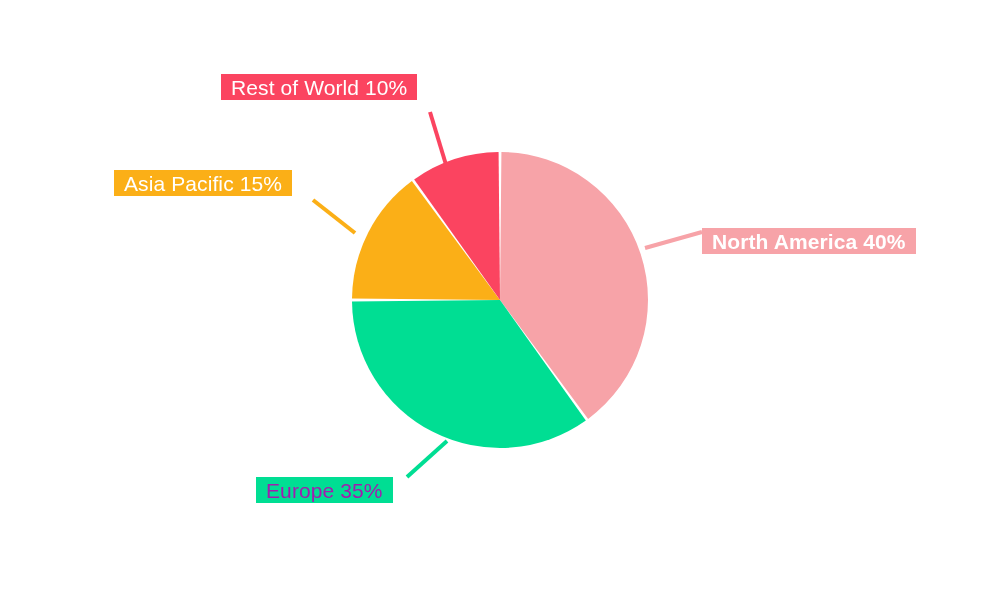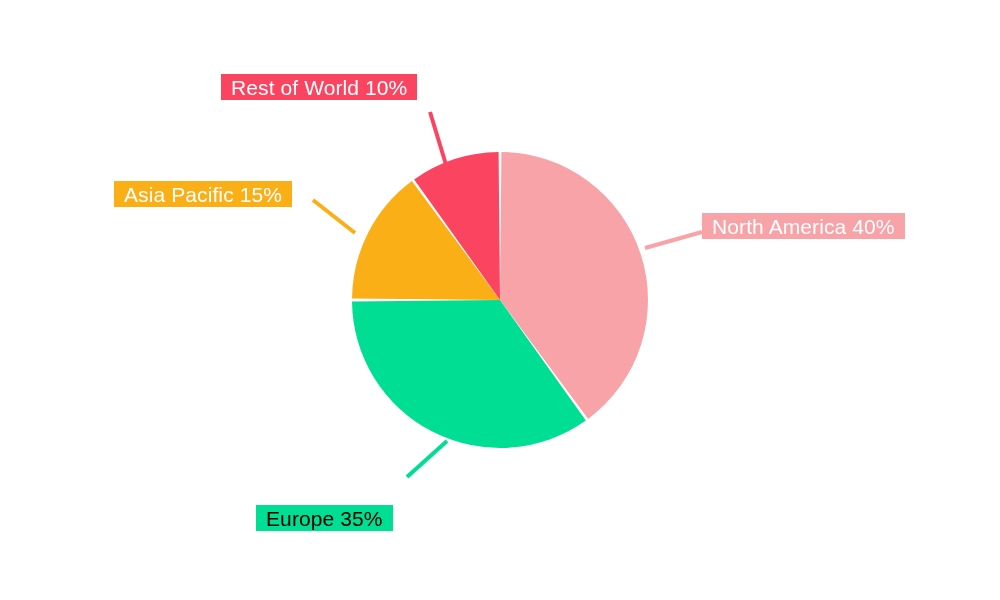--- a/index.html
+++ b/index.html
@@ -35,29 +35,30 @@
     font-family: "Liberation Sans", sans-serif;
     font-size: 21px;
     line-height: 1;
     white-space: nowrap;
     padding: 0 10px;
     height: 26px;
     letter-spacing: 0.1px;
   }
   #label-north-america {
     left: 702px;
-    top: 213px;
+    top: 228px;
+    font-weight: bold;
   }
   #label-europe {
     left: 256px;
     top: 477px;
   }
   #label-asia-pacific {
     left: 114px;
-    top: 181px;
+    top: 170px;
   }
   #label-rest-of-world {
     left: 221px;
     top: 74px;
   }
 </style>
 </head>
 <body>
 
 <div id="chart-root" style="background-color: rgb(255, 255, 255);">
@@ -74,21 +75,21 @@
       <path id="slice-europe" d="M 500.00 300.00 L 585.84 420.56 A 148 148 0 0 1 352.01 301.42 Z" fill="#00DE93"></path>
       <path id="slice-asia-pacific" d="M 500.00 300.00 L 352.01 298.58 A 148 148 0 0 1 411.86 181.11 Z" fill="#FBAF17"></path>
       <path id="slice-rest-of-world" d="M 500.00 300.00 L 414.16 179.44 A 148 148 0 0 1 498.58 152.01 Z" fill="#FB4460"></path>
     </g>
   </svg>
 
   <div class="slice-label" id="label-north-america" style="background-color: rgb(247, 163, 168); color: rgb(255, 255, 255);">
     <span>North America 40%</span>
   </div>
 
-  <div class="slice-label" id="label-europe" style="background-color: rgb(0, 222, 147); color: #000000; margin-top: 28px;">
+  <div class="slice-label" id="label-europe" style="background-color: rgb(0, 222, 147); color: #a21caf;">
     <span>Europe 35%</span>
   </div>
 
   <div class="slice-label" id="label-asia-pacific" style="background-color: rgb(251, 175, 23); color: rgb(255, 255, 255);">
     <span>Asia Pacific 15%</span>
   </div>
 
   <div class="slice-label" id="label-rest-of-world" style="background-color: rgb(251, 68, 96); color: rgb(255, 255, 255);">
     <span>Rest of World 10%</span>
   </div>

